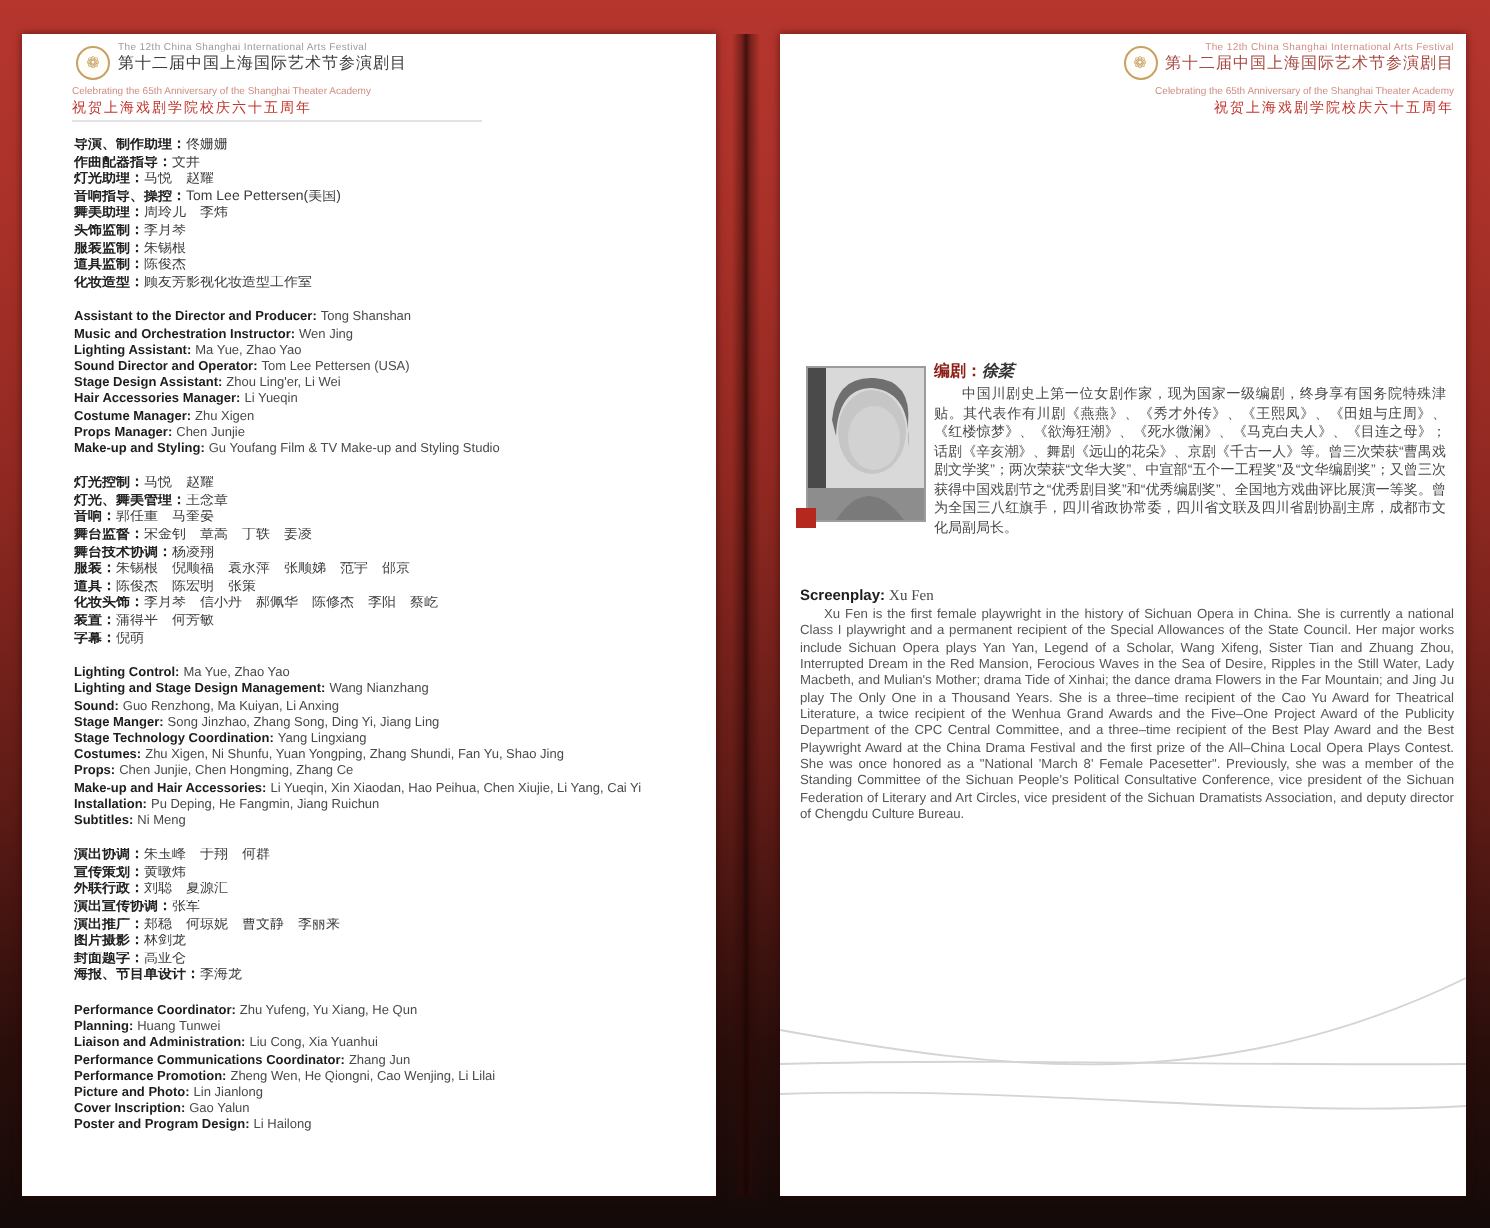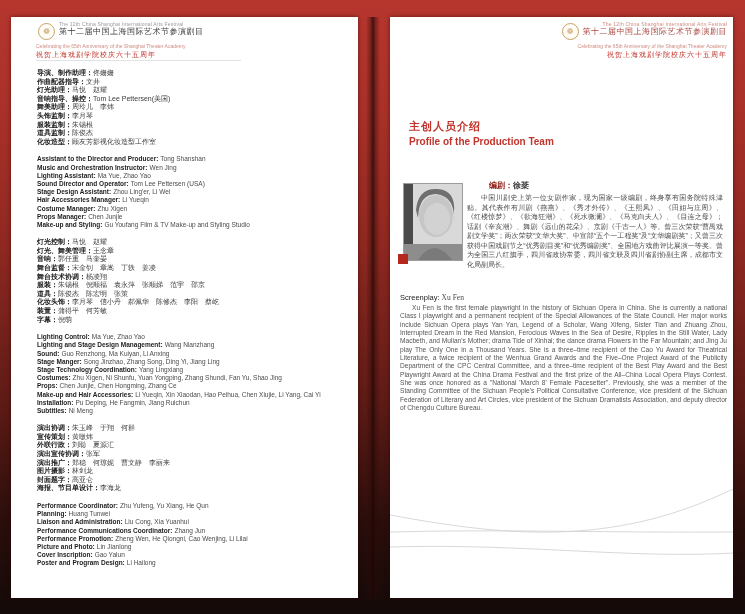--- a/index.html
+++ b/index.html
@@ -45,26 +45,26 @@
   
   .sec-title{position:absolute;left:19px;top:103px;}
   .sec-cn{font-size:11px;line-height:13px;font-weight:bold;color:#c2342b;letter-spacing:1px;}
   .sec-en{font-size:10px;line-height:12px;font-weight:bold;color:#c2342b;margin-top:3px;}
 
   .photo{position:absolute;left:13px;top:166px;width:60px;height:78px;border:1px solid #9c9c9c;box-sizing:border-box;overflow:hidden;}
   .red-marker{position:absolute;left:8px;top:237px;width:10px;height:10px;background:#b5281e;}
 
   .bio-cn-wrap{position:absolute;left:77px;top:164px;width:256px;}
   .bio-cn-head{font-size:8px;line-height:10px;margin-bottom:2px;}
-  .role-lab{font-weight:bold;color:#8f2019;margin-left:22px;}
-  .role-name{font-weight:bold;color:#333;}
+  .role-lab{font-weight:bold;color:#8f2019;}
+  .role-name{font-weight:bold;color:#333;font-style:italic;}
   .bio-cn{margin:0;font-size:7px;line-height:9.5px;text-align:justify;text-indent:2em;color:#4a4a4a;}
 
   .screenplay-head{position:absolute;left:10px;top:276px;font-size:7.5px;line-height:9px;}
-  .sp-lab{font-weight:normal;color:#1d1d1d;margin-right:2px;}
+  .sp-lab{font-weight:bold;color:#1d1d1d;margin-right:2px;}
   .sp-name{color:#4a4a4a;font-family:Liberation Serif, serif;}
   .bio-en{position:absolute;left:10px;top:287px;width:327px;margin:0;
     font-size:6.6px;line-height:8.35px;text-align:justify;color:#555;text-indent:12px;}
 
   .waves{position:absolute;left:0;top:460px;width:343px;height:110px;}
 </style>
 </head>
 <body>
 
 <div class="page page-left">
@@ -217,24 +217,20 @@
       </div>
       <div class="hdr-lines">
         <div class="h-en">The 12th China Shanghai International Arts Festival</div>
         <div class="h-cn">第十二届中国上海国际艺术节参演剧目</div>
       </div>
     </div>
     <div class="h-sub-en">Celebrating the 65th Anniversary of the Shanghai Theater Academy</div>
     <div class="h-sub-cn">祝贺上海戏剧学院校庆六十五周年</div>
   </div>
 
-  <div class="sec-title">
-    <div class="sec-cn">主创人员介绍</div>
-    <div class="sec-en">Profile of the Production Team</div>
-  </div>
 
   <div class="photo">
     <svg width="58" height="76" viewBox="0 0 58 76" xmlns="http://www.w3.org/2000/svg">
       <rect width="58" height="76" fill="#d9d9d9"></rect>
       <rect width="9" height="76" fill="#4a4a4a"></rect>
       <path d="M12,26 Q14,4 33,5 Q52,6 50,28 L50,40 Q52,12 32,10 Q15,10 14,34 Z" fill="#6f6f6f"></path>
       <ellipse cx="32" cy="32" rx="17" ry="21" fill="#c6c6c6"></ellipse>
       <ellipse cx="33" cy="35" rx="13" ry="16" fill="#d2d2d2"></ellipse>
       <rect y="60" width="58" height="16" fill="#8d8d8d"></rect>
       <path d="M14,76 Q30,52 48,76 Z" fill="#7a7a7a"></path>

